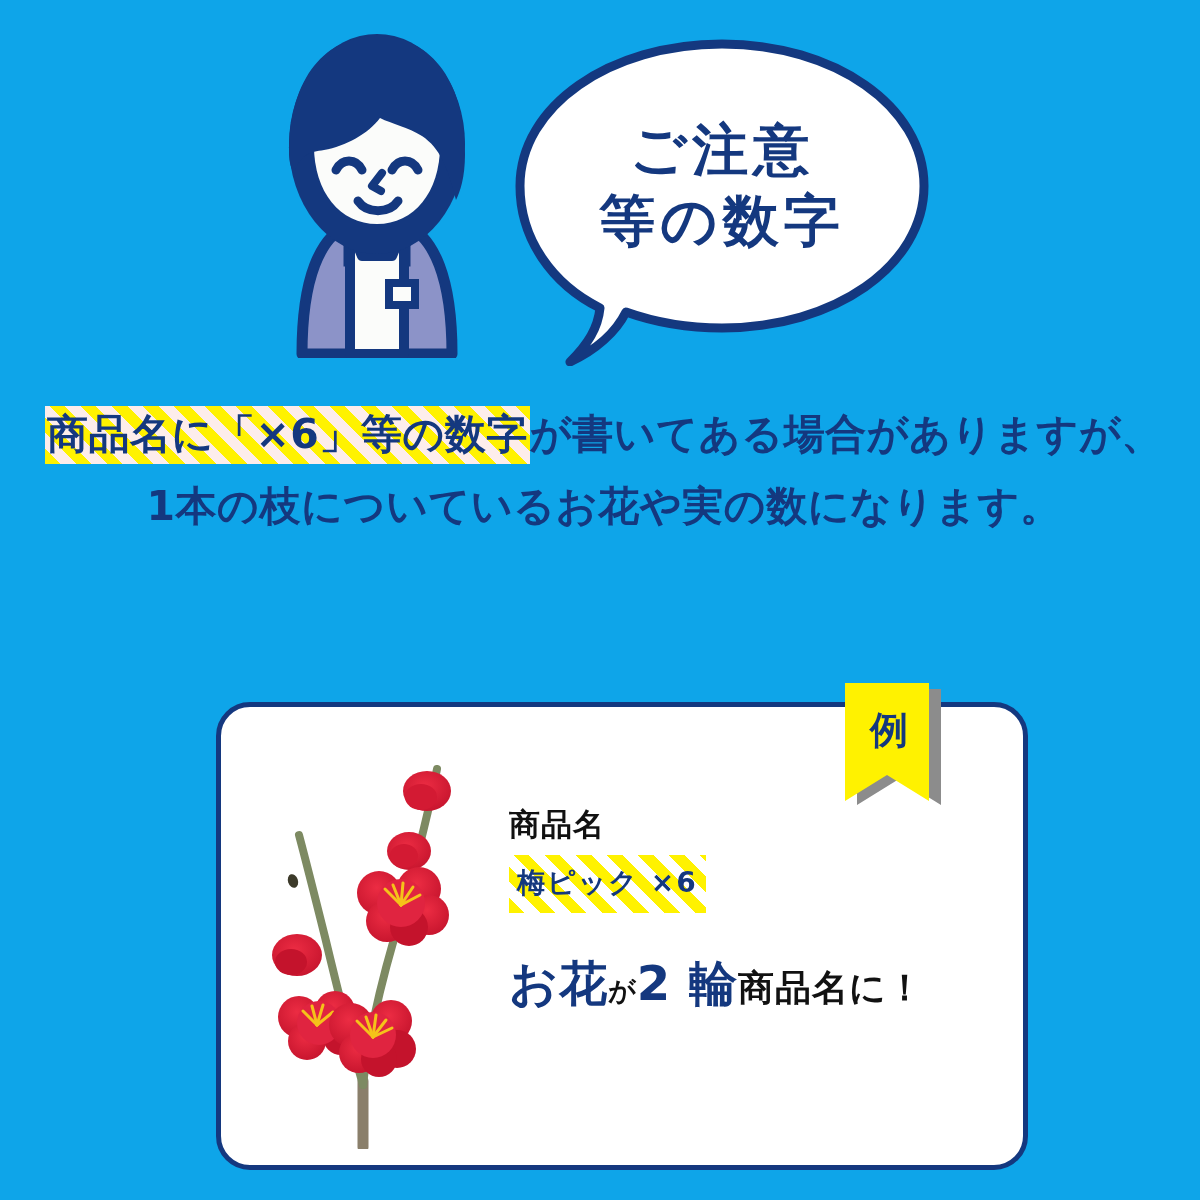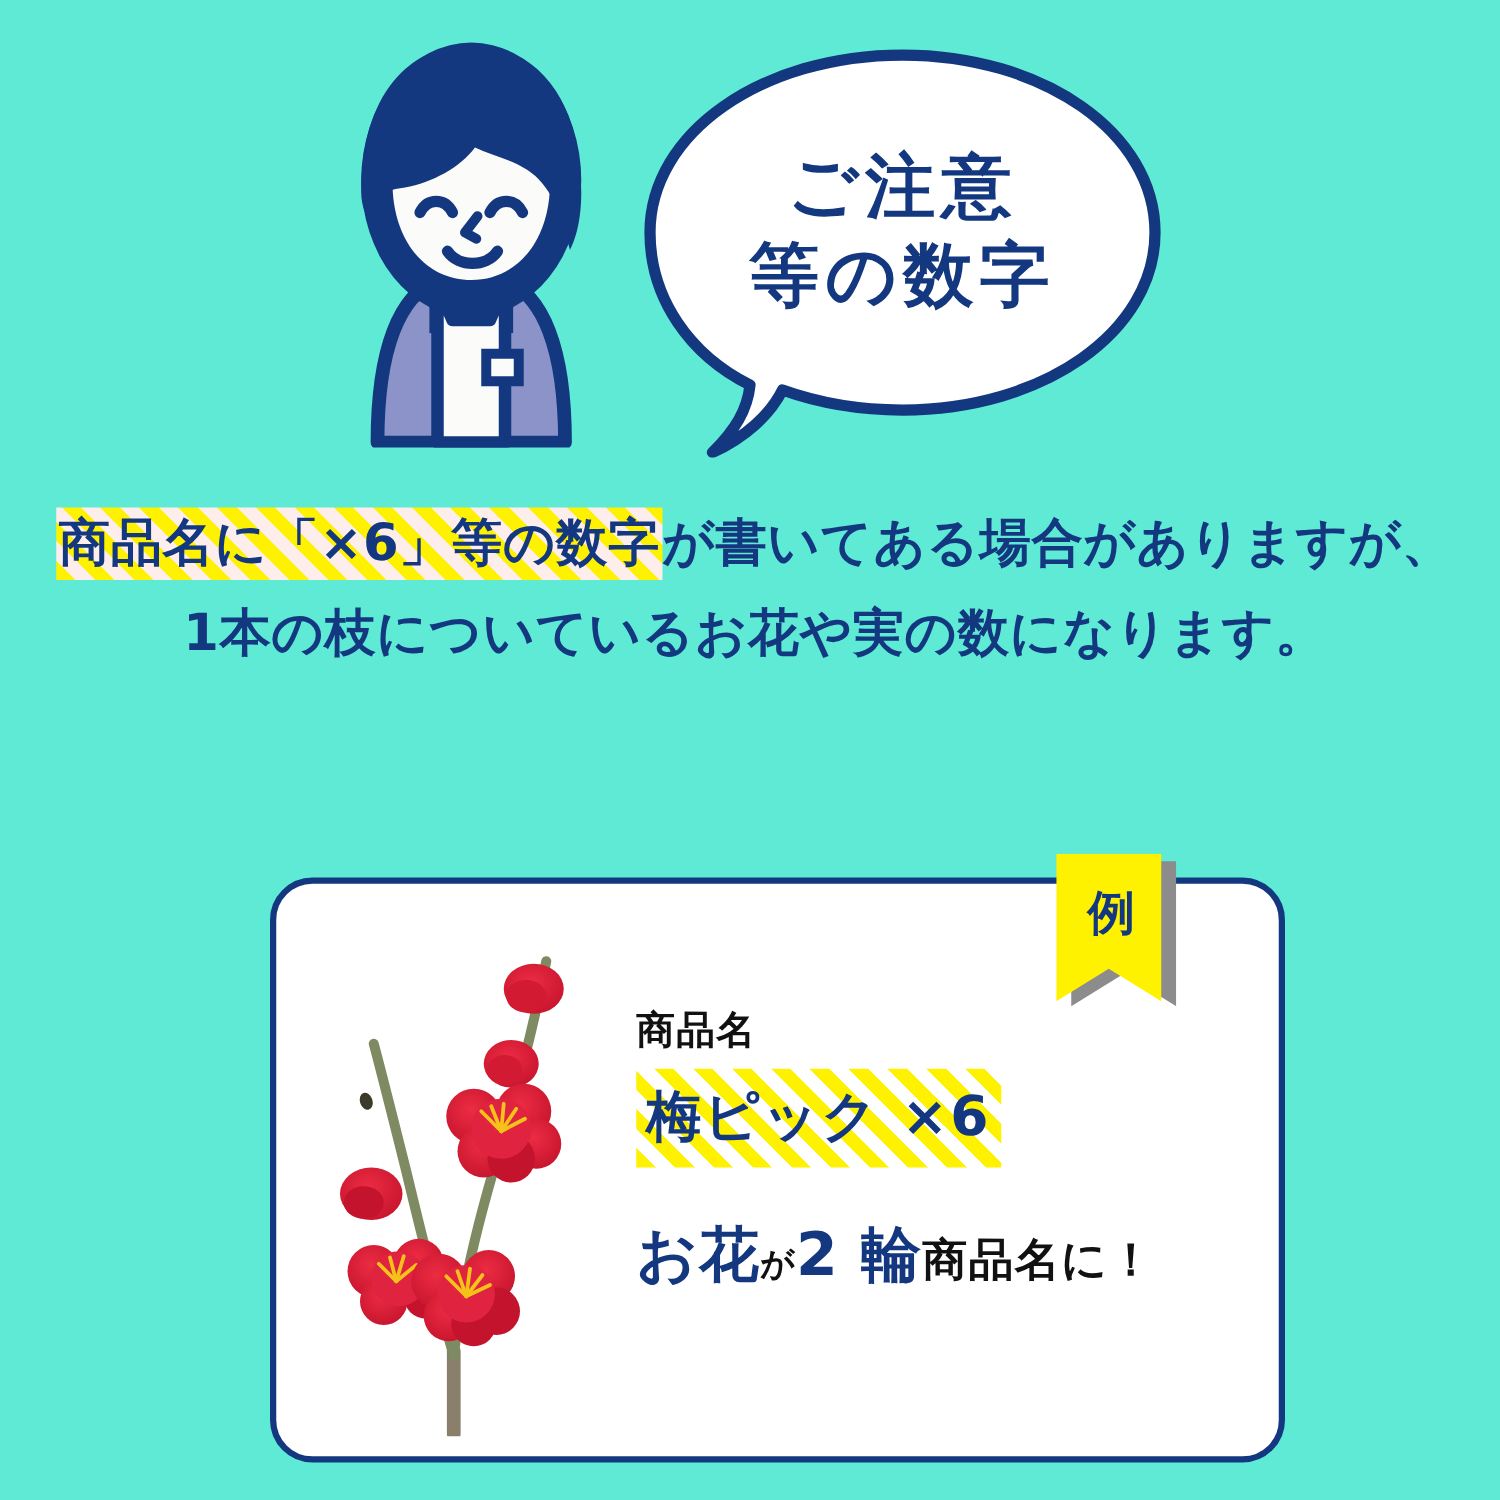--- a/index.html
+++ b/index.html
@@ -12,21 +12,21 @@
     background: #fdedeb;
     font-family: "DejaVu Sans", "Liberation Sans", sans-serif;
     overflow: hidden;
     position: relative;
   }
 
   #stage {
     position: relative;
     width: 1200px;
     height: 1200px;
-    background: #5eead4;
+    background: #0ea5e9;
   }
 
   
   #header-area {
     position: absolute;
     left: 0;
     top: 0;
     width: 1200px;
     height: 390px;
   }
@@ -139,21 +139,21 @@
     margin-bottom: 14px;
   }
 
   #product-name-wrap {
     display: inline-block;
     margin-bottom: 44px;
   }
   #product-name {
     display: inline-block;
     color: #14387f;
-    font-size: 44px;
+    font-size: 28px;
     font-weight: 700;
     letter-spacing: 2px;
     padding: 9px 8px 11px 8px;
     background-image: repeating-linear-gradient(
       45deg,
       #fff200 0px,
       #fff200 11px,
       #ffffff 11px,
       #ffffff 22px
     );

